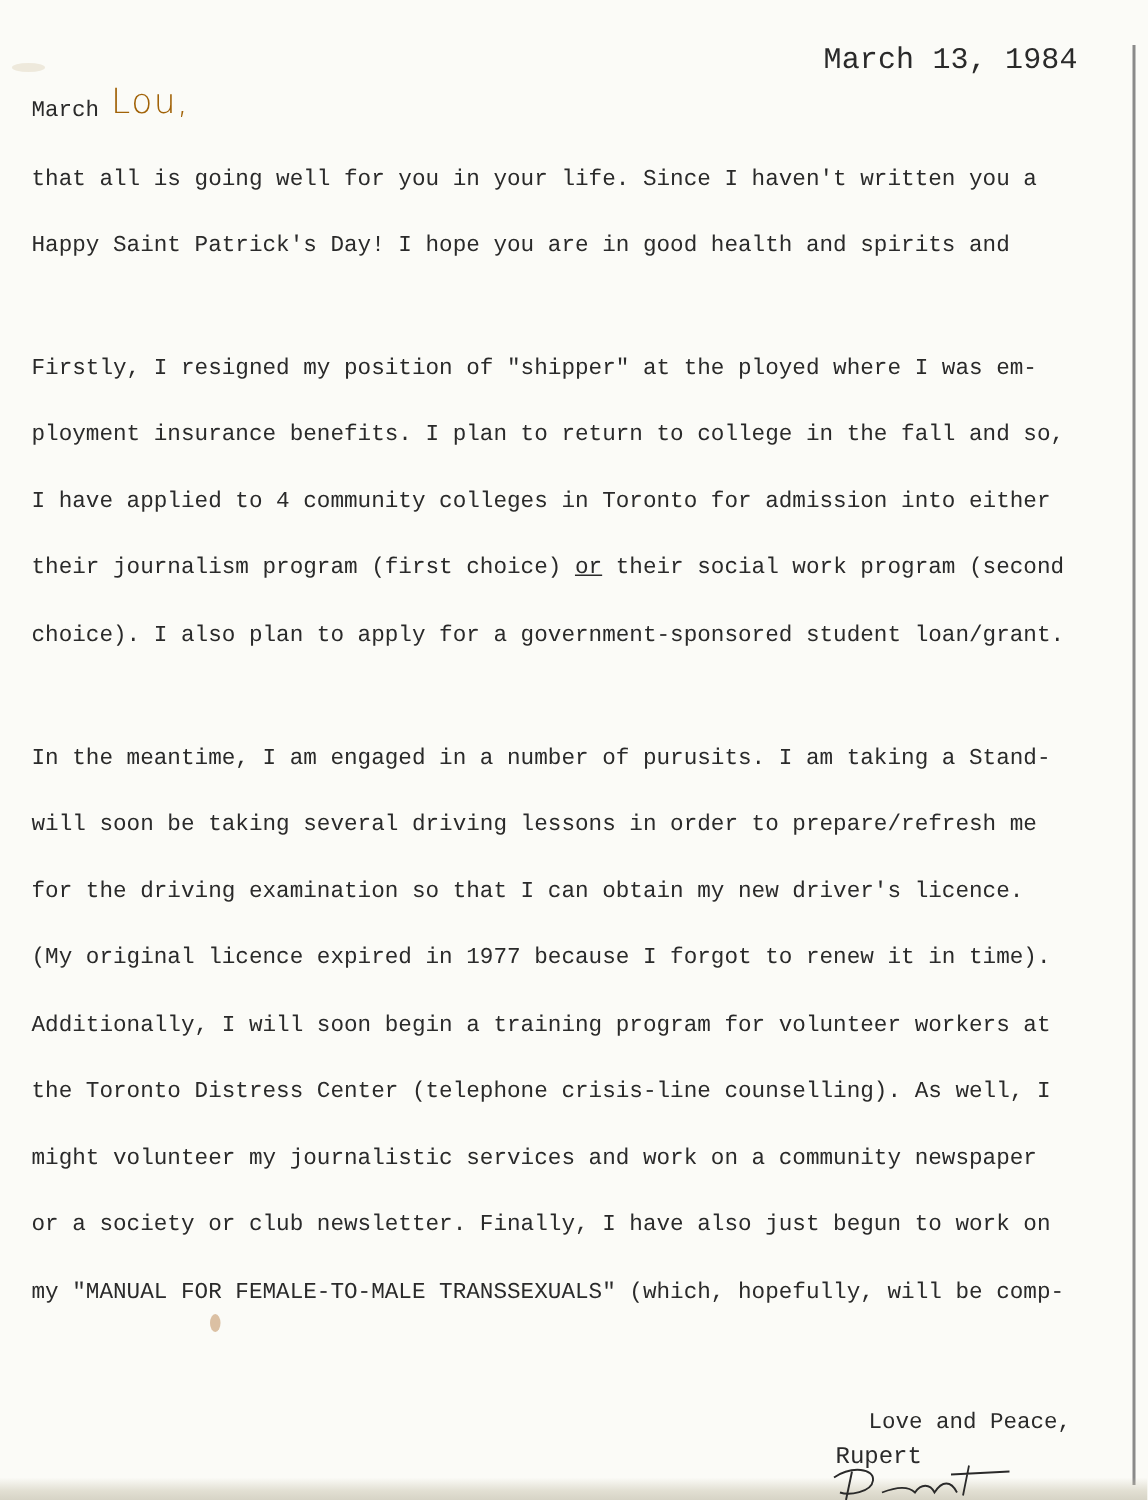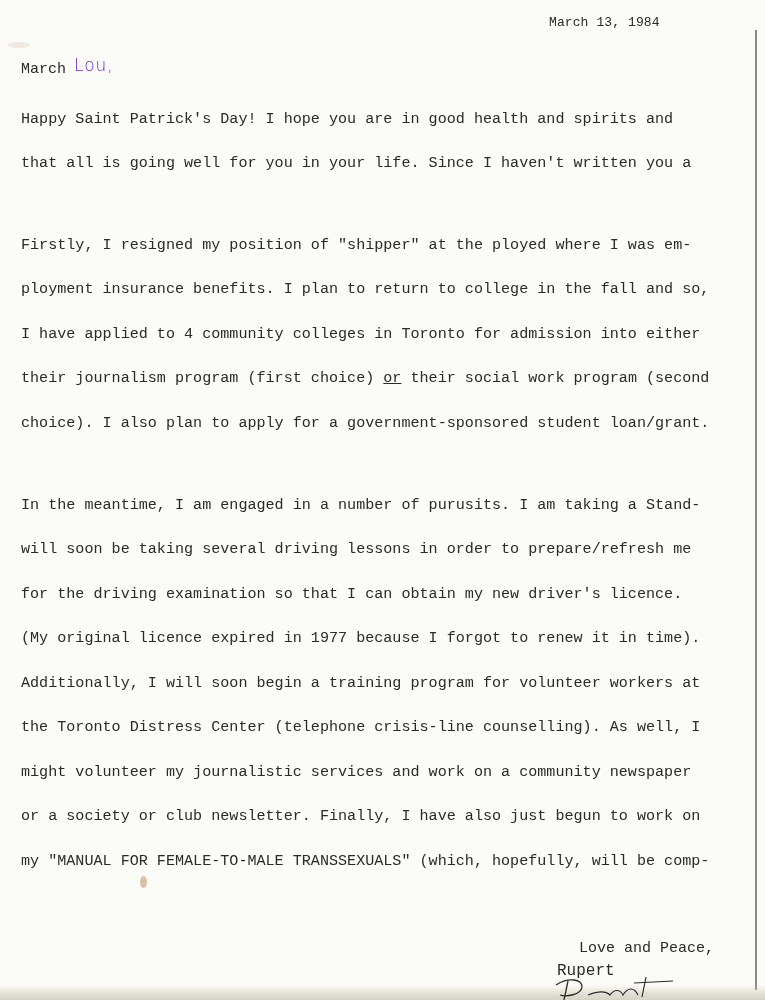--- a/index.html
+++ b/index.html
@@ -33,38 +33,38 @@
       position: absolute;
       left: 0;
       top: 985px;
       width: 765px;
       height: 15px;
       background: linear-gradient(to bottom, rgba(230,228,215,0) 0%, rgba(205,200,180,0.55) 60%, rgba(190,185,165,0.6) 100%);
     }
     .date {
       position: absolute;
       left: 549px;
-      top: 15px;
-      font-size: 13px;
+      top: 29px;
+      font-size: 20px;
       letter-spacing: 0.1px;
       white-space: pre;
     }
     .salutation {
       position: absolute;
       left: 21px;
       top: 57px;
       font-size: 15px;
       white-space: pre;
     }
     .salutation .name {
       font-family: "DejaVu Sans", sans-serif;
-      font-size: 17px;
+      font-size: 23px;
       font-weight: 300;
       letter-spacing: 1px;
-      color: #6d28d9;
+      color: #a16207;
       margin-left: 8px;
       position: relative;
       top: -2px;
     }
     .body-text {
       position: absolute;
       left: 21px;
       top: 82px;
       width: 730px;
       font-size: 15.1px;
@@ -111,22 +111,22 @@
 <div class="stain" style="left:140px;top:876px;width:7px;height:12px;background:rgba(180,120,60,0.45);"></div>
 <div class="fold-bottom"></div>
 
 <div class="date">March 13, 1984</div>
 
 <div class="salutation"><span>March</span><span class="name">Lou,</span></div>
 
 <div class="body-text">
 
   <div class="para">
+    <span class="line">that all is going well for you in your life. Since I haven't written you a</span>
     <span class="line">Happy Saint Patrick's Day! I hope you are in good health and spirits and</span>
-    <span class="line">that all is going well for you in your life. Since I haven't written you a</span>
   </div>
 
   <div class="para">
     <span class="line">Firstly, I resigned my position of "shipper" at the ployed where I was em-</span>
     <span class="line">ployment insurance benefits. I plan to return to college in the fall and so,</span>
     <span class="line">I have applied to 4 community colleges in Toronto for admission into either</span>
     <span class="line"><span>their journalism program (first choice) </span><span class="underline">or</span><span> their social work program (second</span></span>
     <span class="line">choice). I also plan to apply for a government-sponsored student loan/grant.</span>
   </div>
 

